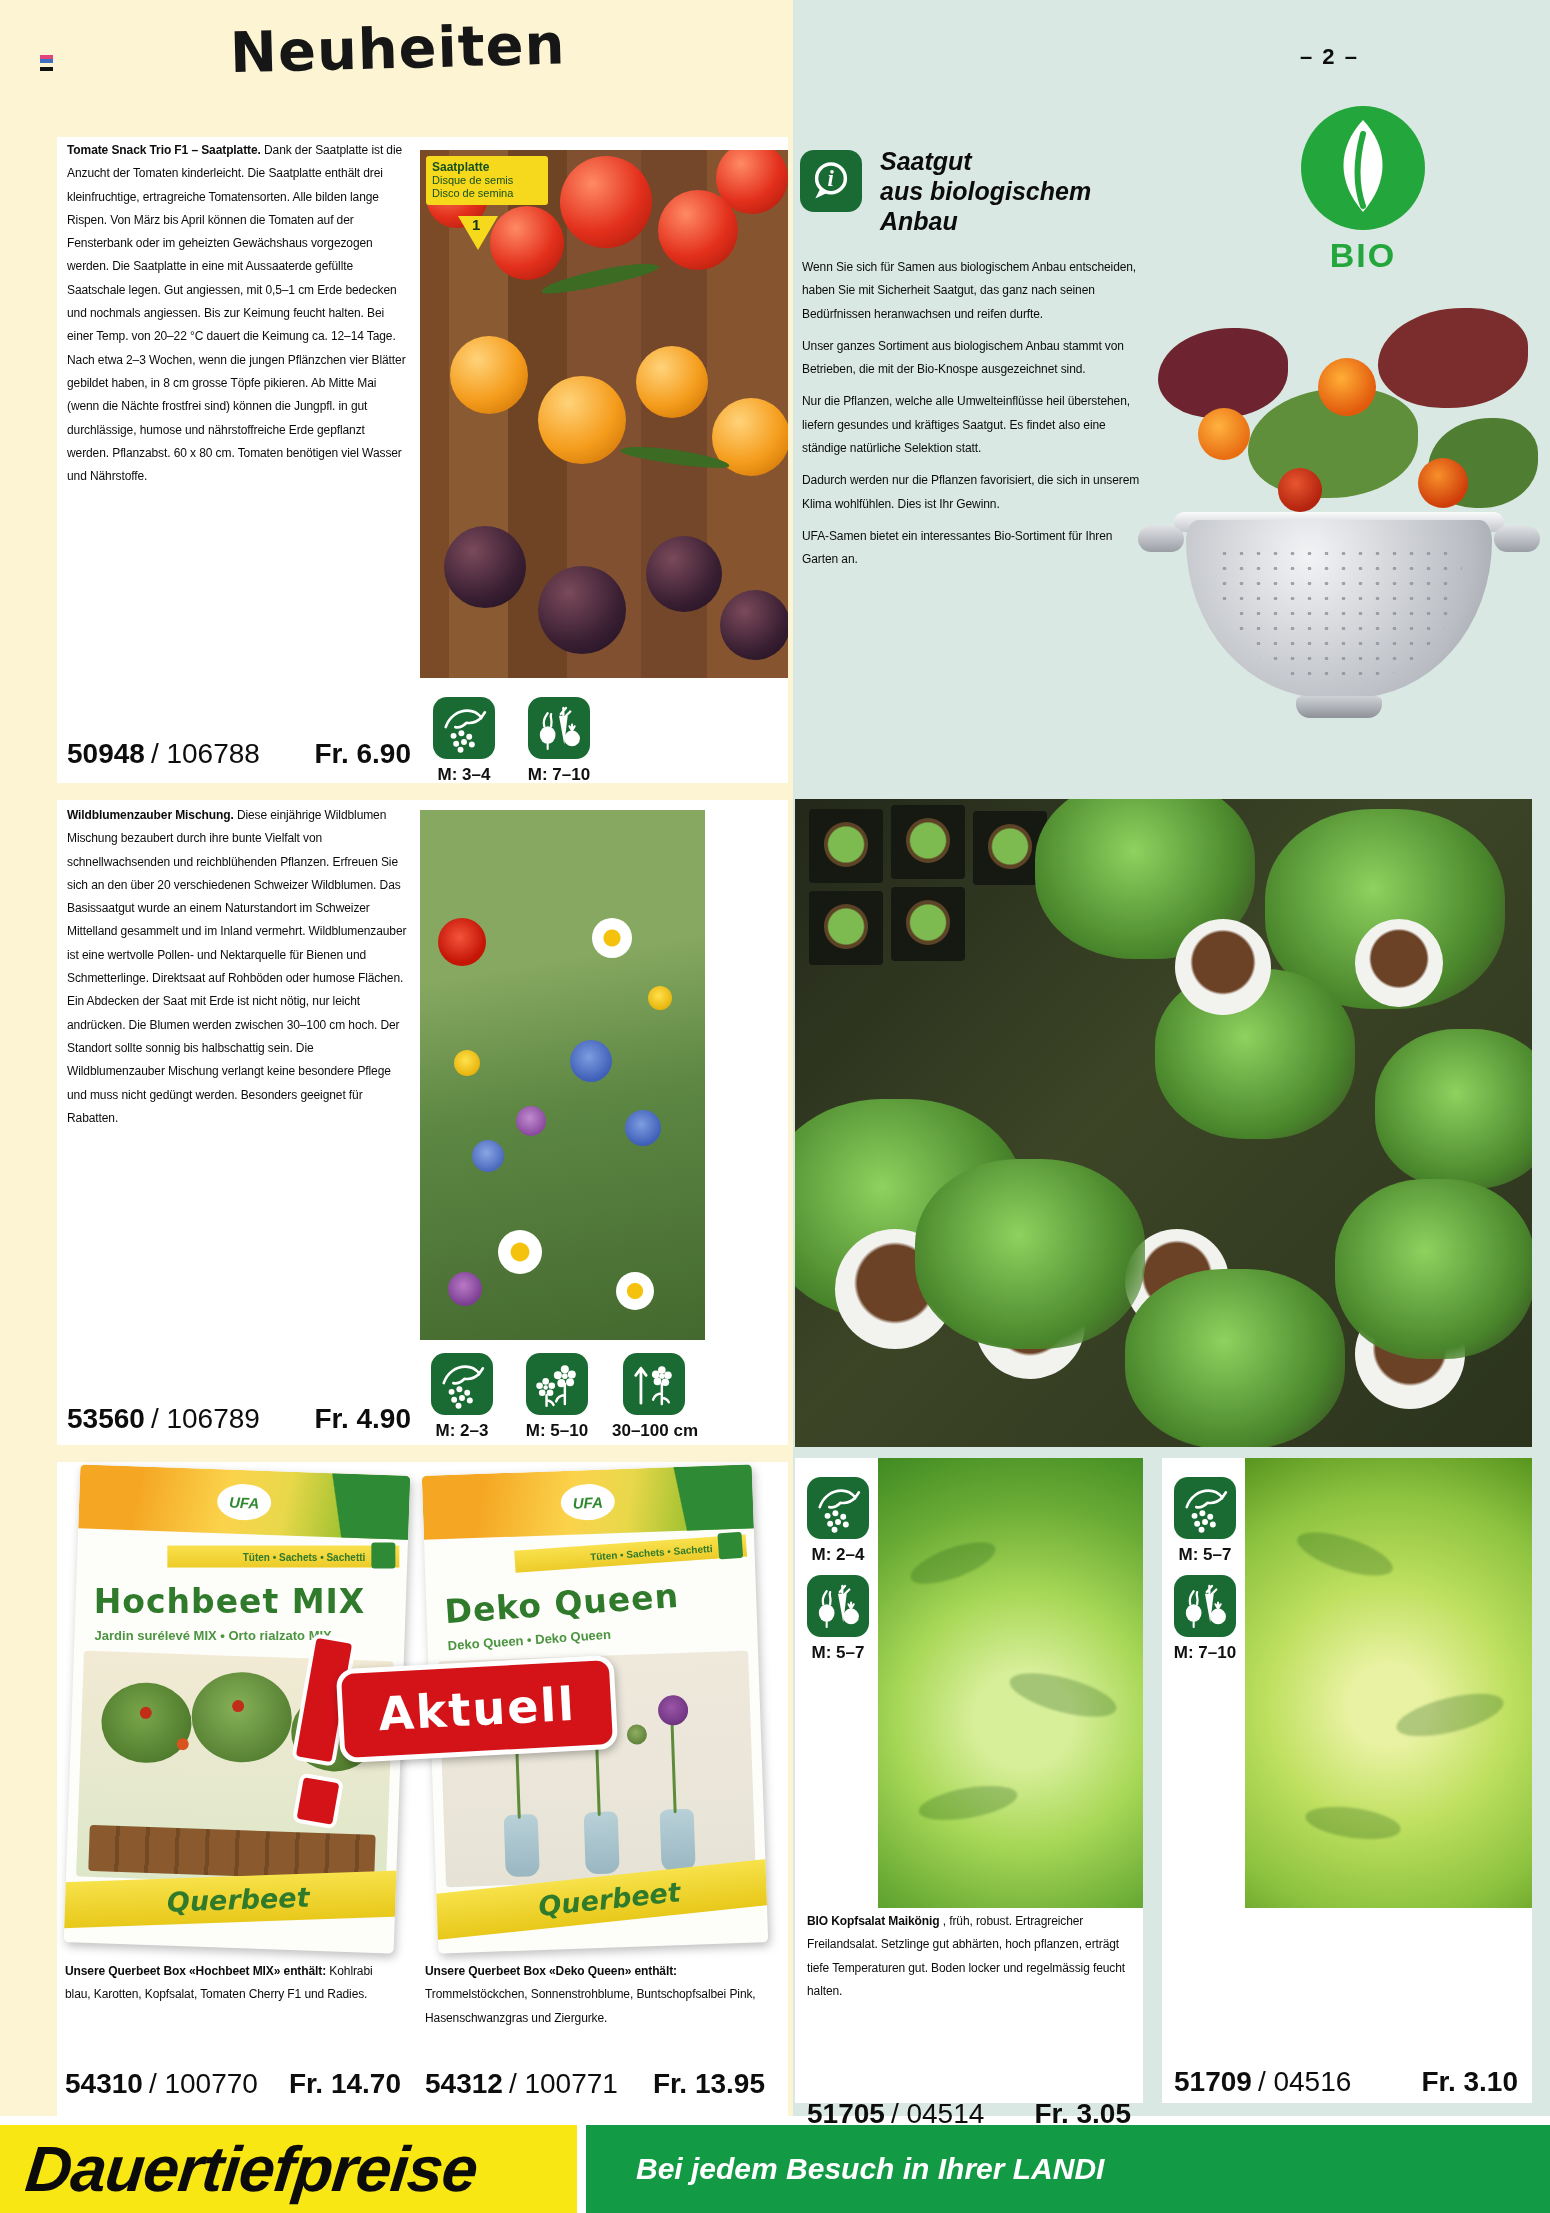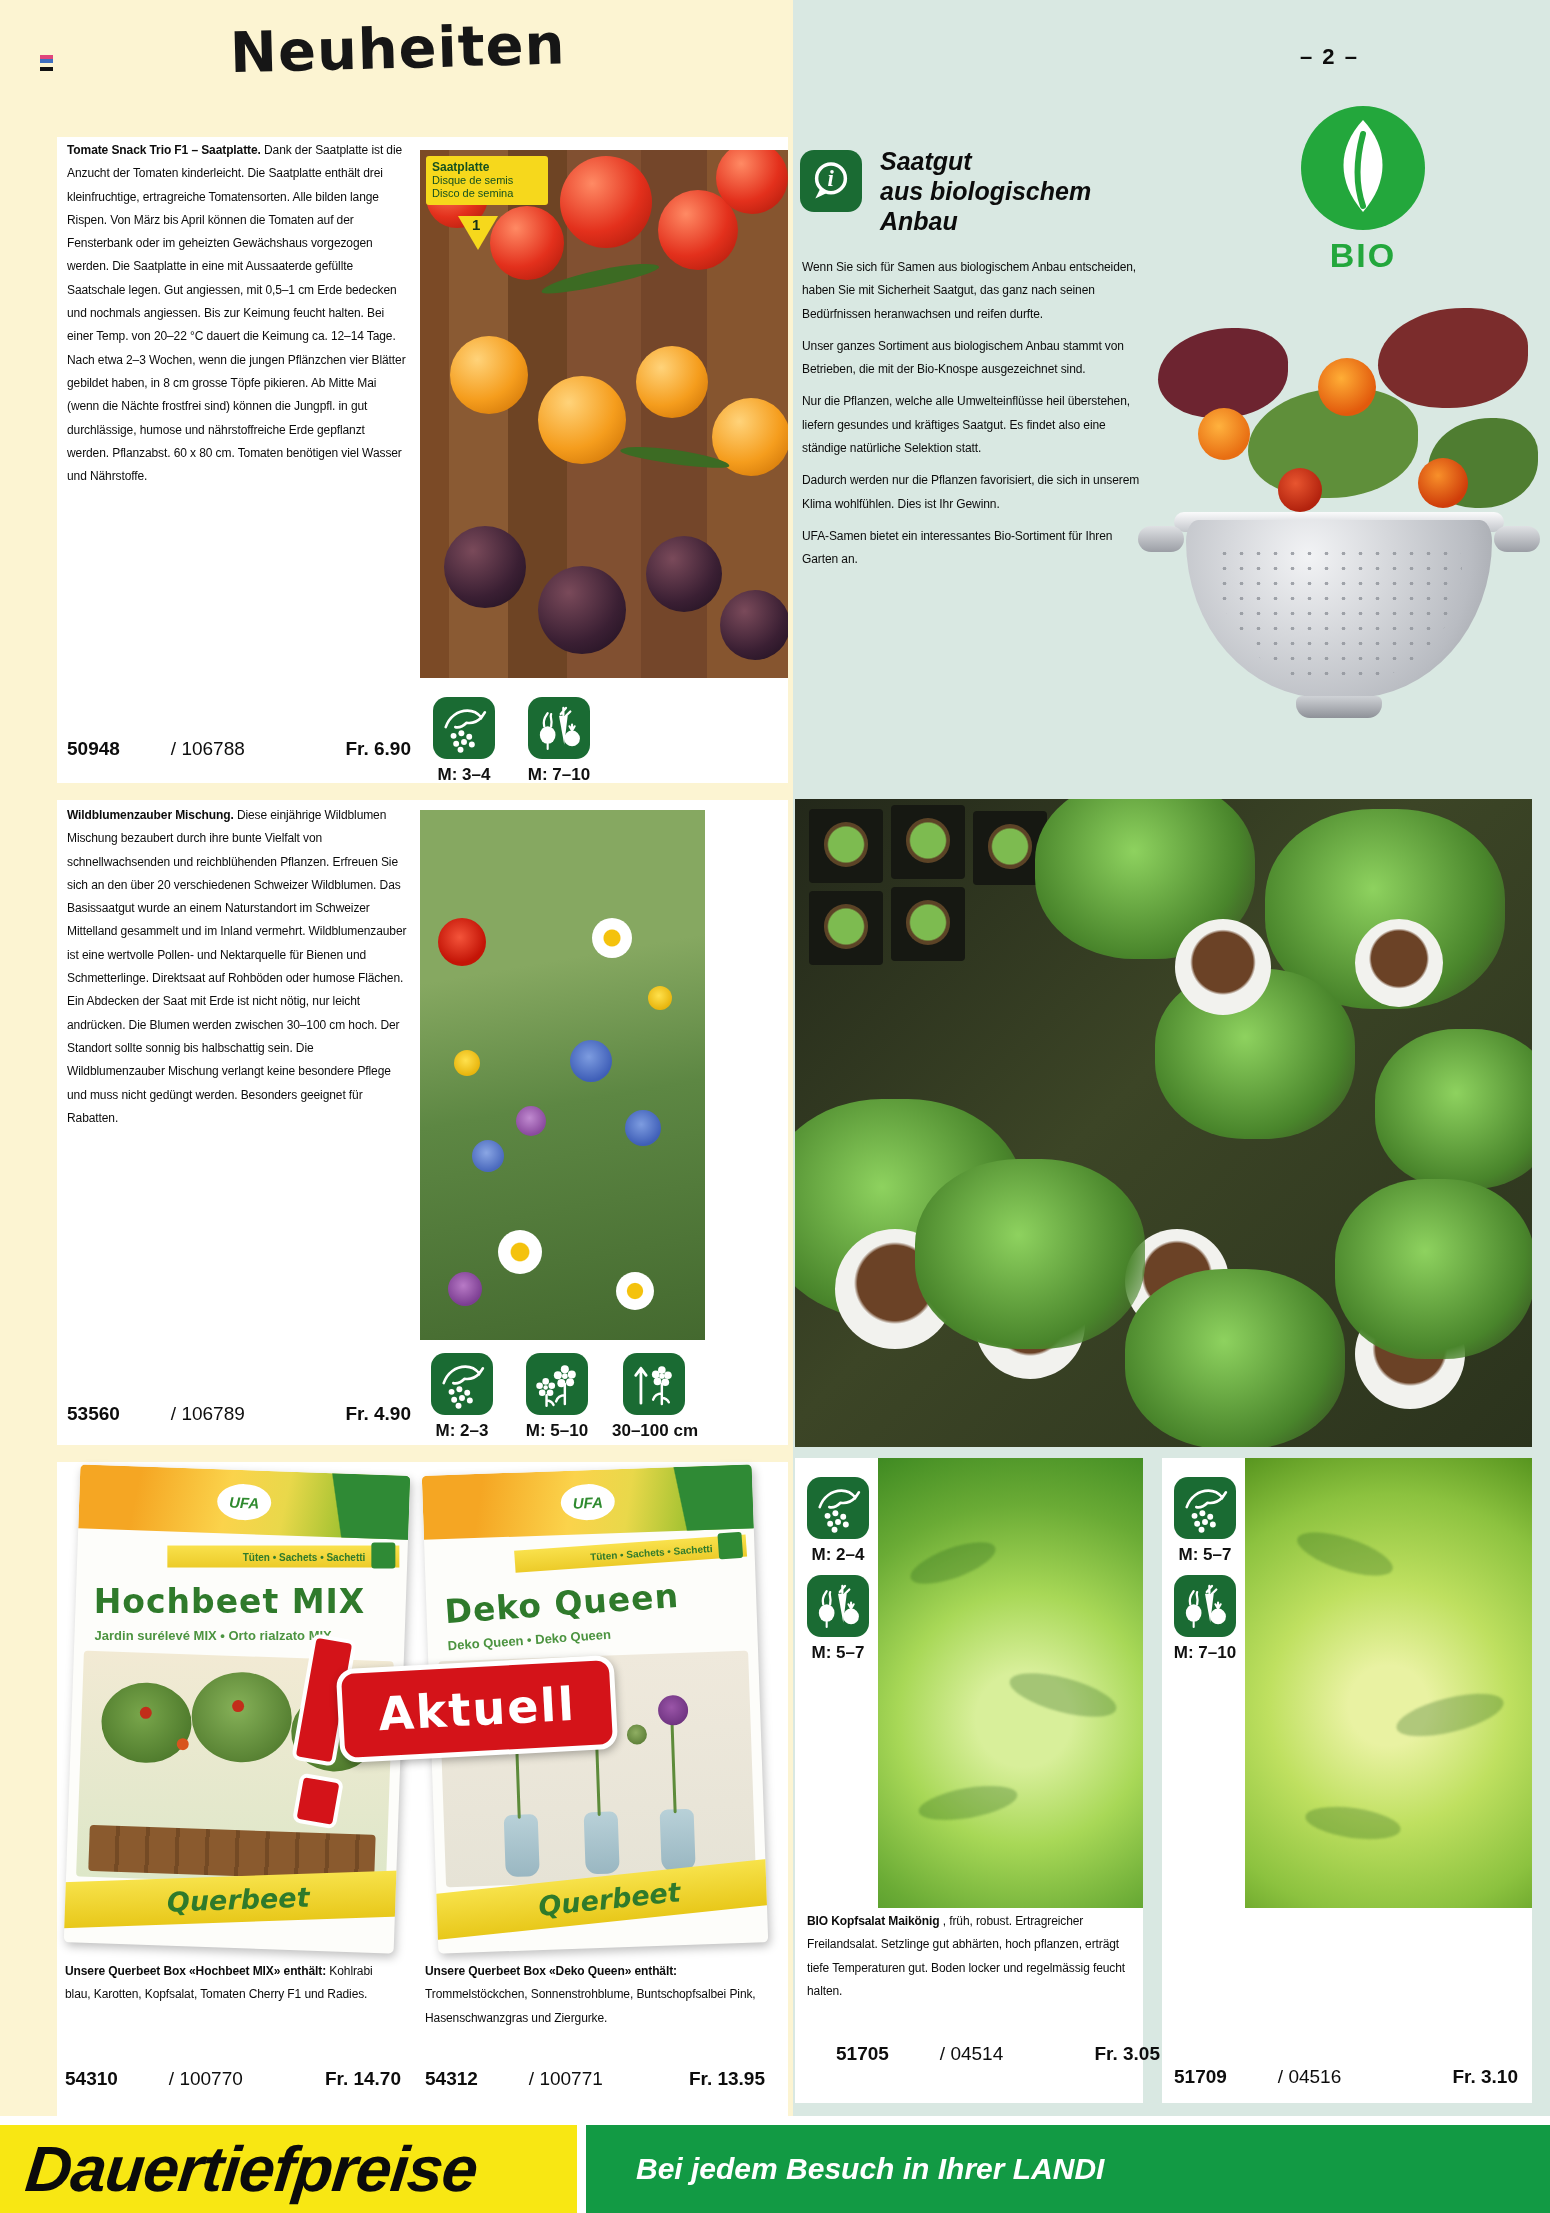--- a/index.html
+++ b/index.html
@@ -21,21 +21,21 @@
 
   
   .card { background:#ffffff; }
   .card-tomato { left:57px; top:137px; width:731px; height:646px; }
   .card-wild   { left:57px; top:800px; width:731px; height:645px; }
   .card-boxes  { left:57px; top:1462px; width:731px; height:654px; }
 
   .body-text { font-size:12px; line-height:23.3px; letter-spacing:-0.1px; color:#0c0c0c; }
   .body-text strong { font-weight:700; }
 
-  .art-line { display:flex; align-items:baseline; font-size:19px;gap:45px; }
+  .art-line { display:flex; align-items:baseline; font-size:28px; }
   .art-bold { font-weight:700; }
   .art-sub  { font-weight:400; margin-left:6px; }
   .art-price{ font-weight:700; margin-left:auto; }
 
   
   .micon { width:62px; height:62px; background:#1a6b33; border-radius:14px;
            display:flex; align-items:center; justify-content:center; }
   .micon svg { width:54px; height:54px; }
   .micon-label { font-size:17px; font-weight:600; text-align:center; color:#101010; }
 
@@ -515,21 +515,21 @@
         <path d="M46 34 L43 29 M46 34 L49 29 M46 34 L46 27" stroke="#fff" stroke-width="2.4" stroke-linecap="round"></path>
         <circle cx="46" cy="43" r="9" fill="#fff"></circle>
       </svg>
     </div>
     <div class="abs micon-label" style="left:0px; top:185px; width:86px;">M: 5–7</div>
 
     <p class="abs body-text" style="left:12px; top:452px; width:328px; margin:0;">
       <strong>BIO Kopfsalat Maikönig</strong>
       <span>, früh, robust. Ertragreicher Freilandsalat. Setzlinge gut abhärten, hoch pflanzen, erträgt tiefe Temperaturen gut. Boden locker und regelmässig feucht halten.</span>
     </p>
-    <div class="abs art-line" style="left:12px; top:585px; width:324px;margin-left:29px;">
+    <div class="abs art-line" style="left:12px; top:640px; width:324px;">
       <span class="art-bold">51705</span>
       <span class="art-sub">/ 04514</span>
       <span class="art-price">Fr. 3.05</span>
     </div>
   </div>
 
   <div class="abs panel panel-right">
     <div class="photo photo-lettuce lettuce-b" style="left:83px; width:287px; height:450px;">
       <div class="leaf-streak" style="left:50px;  top:80px;  width:100px; height:32px; transform:rotate(18deg);"></div>
       <div class="leaf-streak" style="left:150px; top:240px; width:110px; height:34px; transform:rotate(-14deg);"></div>

